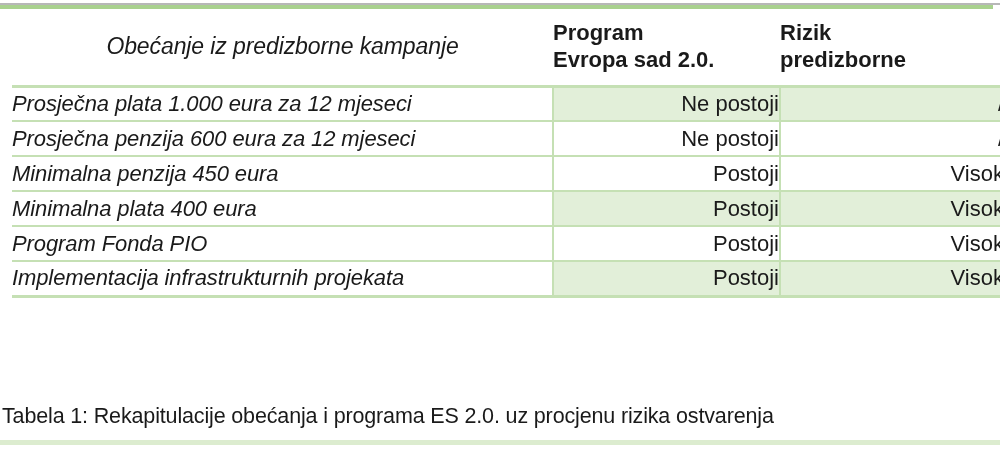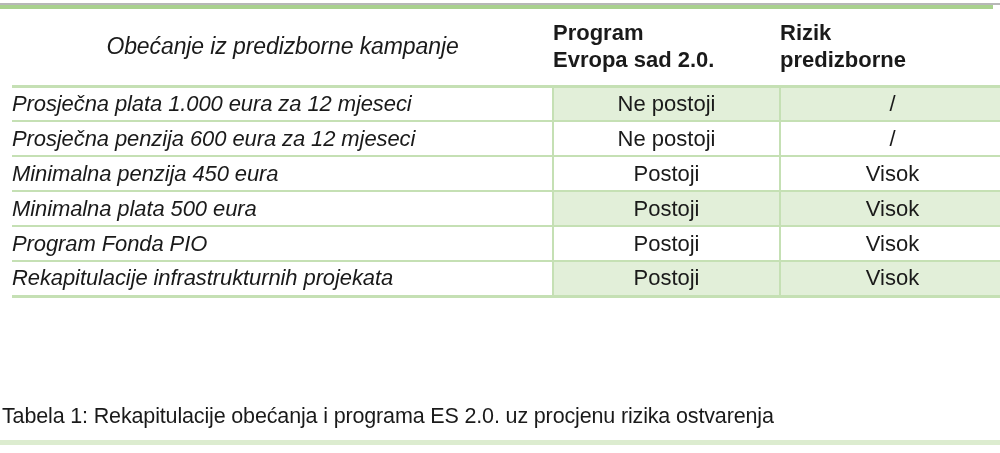--- a/index.html
+++ b/index.html
@@ -102,21 +102,21 @@
     text-align: left;
     padding-left: 14px;
     background: #ffffff;
     letter-spacing: -0.1px;
     white-space: nowrap;
   }
   td.c-prog, td.c-risk {
     font-style: normal;
     font-weight: 400;
     font-size: 22px;
-    text-align: center;
+    text-align: right;
     white-space: nowrap;
   }
   td.c-prog {
     border-left: 2px solid #c5e0b4;
     border-right: 2px solid #c5e0b4;
   }
   td.c-risk {
     border-right: 2px solid #c5e0b4;
   }
 
@@ -189,31 +189,31 @@
           <td class="c-name">Prosječna penzija 600 eura za 12 mjeseci</td>
           <td class="c-prog">Ne postoji</td>
           <td class="c-risk">/</td>
         </tr>
         <tr class="plain">
           <td class="c-name">Minimalna penzija 450 eura</td>
           <td class="c-prog">Postoji</td>
           <td class="c-risk">Visok</td>
         </tr>
         <tr class="shade">
-          <td class="c-name">Minimalna plata 500 eura</td>
+          <td class="c-name">Minimalna plata 400 eura</td>
           <td class="c-prog">Postoji</td>
           <td class="c-risk">Visok</td>
         </tr>
         <tr class="plain">
           <td class="c-name">Program Fonda PIO</td>
           <td class="c-prog">Postoji</td>
           <td class="c-risk">Visok</td>
         </tr>
         <tr class="shade">
-          <td class="c-name">Rekapitulacije infrastrukturnih projekata</td>
+          <td class="c-name">Implementacija infrastrukturnih projekata</td>
           <td class="c-prog">Postoji</td>
           <td class="c-risk">Visok</td>
         </tr>
       </tbody>
   </table>
 
   <div class="caption">Tabela 1: Rekapitulacije obećanja i programa ES 2.0. uz procjenu rizika ostvarenja</div>
   <div class="rule-green-bottom"></div>
 
 </div>

